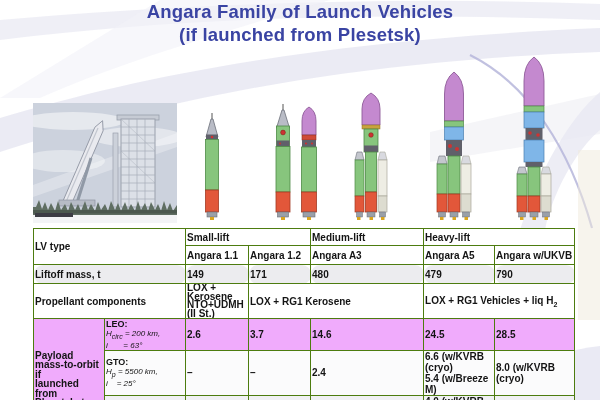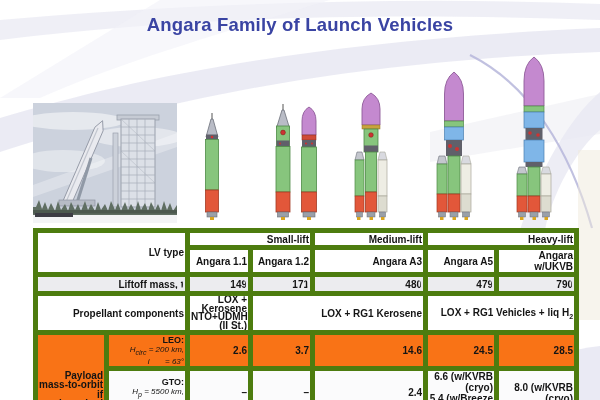--- a/index.html
+++ b/index.html
@@ -2,31 +2,31 @@
 <html><head>
 <meta charset="utf-8">
 <style>
   html,body{margin:0;padding:0;}
   .slide{position:relative;width:600px;height:400px;background:#ffffff;overflow:hidden;
          font-family:"Liberation Sans",sans-serif;}
   .bg,{position:absolute;}
   svg{display:block;}
   .abs{position:absolute;}
 
-  .title{position:absolute;left:0;top:13px;width:600px;text-align:center;
+  .title{position:absolute;left:0;top:0;width:600px;text-align:center;
          color:#3a44a3;font-weight:bold;font-size:18.5px;line-height:23px;letter-spacing:0.2px;}
 
   
   table.lv{position:absolute;left:33px;top:228px;width:541px;border-collapse:collapse;
            table-layout:fixed;background:#fff;}
-  table.lv td{border:5px solid #4d7c0f;font-size:10px;font-weight:bold;color:#141414;
-              text-align:right;vertical-align:middle;padding:0 1px;background:#fff;
+  table.lv td{border:1px solid #4d7c0f;font-size:10px;font-weight:bold;color:#141414;
+              text-align:left;vertical-align:middle;padding:0 1px;background:#fff;
               overflow:hidden;}
   tr.r-lift td{background:#ececef;border-radius:9px;}
-  tr.r-leo td{background:#f97316;}
+  tr.r-leo td{background:#f0abfc;}
   tr.r-gto td{background:#fbfbfc;}
   tr.r-gso td{background:#f1f1f4;}
   td.sm9{font-size:9.5px;}
   td.xs,.xs{font-size:7.5px;line-height:11px;}
   td.xs2{font-size:7.2px;line-height:8.5px;margin-top:24px;}
   td.xs3{font-size:8px;line-height:9.5px;}
   .multi{white-space:pre-line;}
   td.orbit{text-align:left;padding-left:3px;}
   .oname{display:block;font-weight:bold;font-size:9px;line-height:10px;}
   .osub{display:block;font-weight:normal;font-style:italic;font-size:8px;line-height:9px;}
@@ -44,20 +44,21 @@
     <path d="M160,0 L330,0 C225,32 120,62 40,98 L0,98 Z" fill="#f1f1f8" opacity="0.6"></path>
     <path d="M430,132 L600,94 L600,134 L430,162 Z" fill="#ededf3" opacity="0.55"></path>
     <path d="M520,230 C540,168 570,118 600,92 L600,130 C576,150 552,194 545,230 Z" fill="#e8e8f2" opacity="0.8"></path>
     <path d="M470,55 C530,85 570,150 592,228" stroke="#b6b6da" stroke-width="2.2" fill="none" opacity="0.85"></path>
     <rect x="578" y="150" width="22" height="170" fill="#efe9dc" opacity="0.5"></rect>
     <path d="M480,400 C520,366 560,350 600,346 L600,400 Z" fill="#e5e5f1" opacity="0.8"></path>
   </svg>
 
   <div class="title">
     <div>Angara Family of Launch Vehicles</div>
+    <div>(if launched from Plesetsk)</div>
   </div>
 
   <svg class="abs" style="left:33px;top:103px;" width="144" height="120" viewBox="0 0 144 120">
     <rect x="0" y="0" width="144" height="120" fill="#ccd2dd"></rect>
     <ellipse cx="40" cy="18" rx="52" ry="9" fill="#ffffff" opacity="0.5"></ellipse>
     <ellipse cx="104" cy="34" rx="46" ry="10" fill="#ffffff" opacity="0.45"></ellipse>
     <ellipse cx="30" cy="58" rx="42" ry="11" fill="#ffffff" opacity="0.4"></ellipse>
     <path d="M0,82 L144,30 L144,44 L0,94 Z" fill="#ffffff" opacity="0.3"></path>
 
     <rect x="84" y="12" width="42" height="5" fill="#c6cbd4" stroke="#9aa0ac" stroke-width="0.8"></rect>

